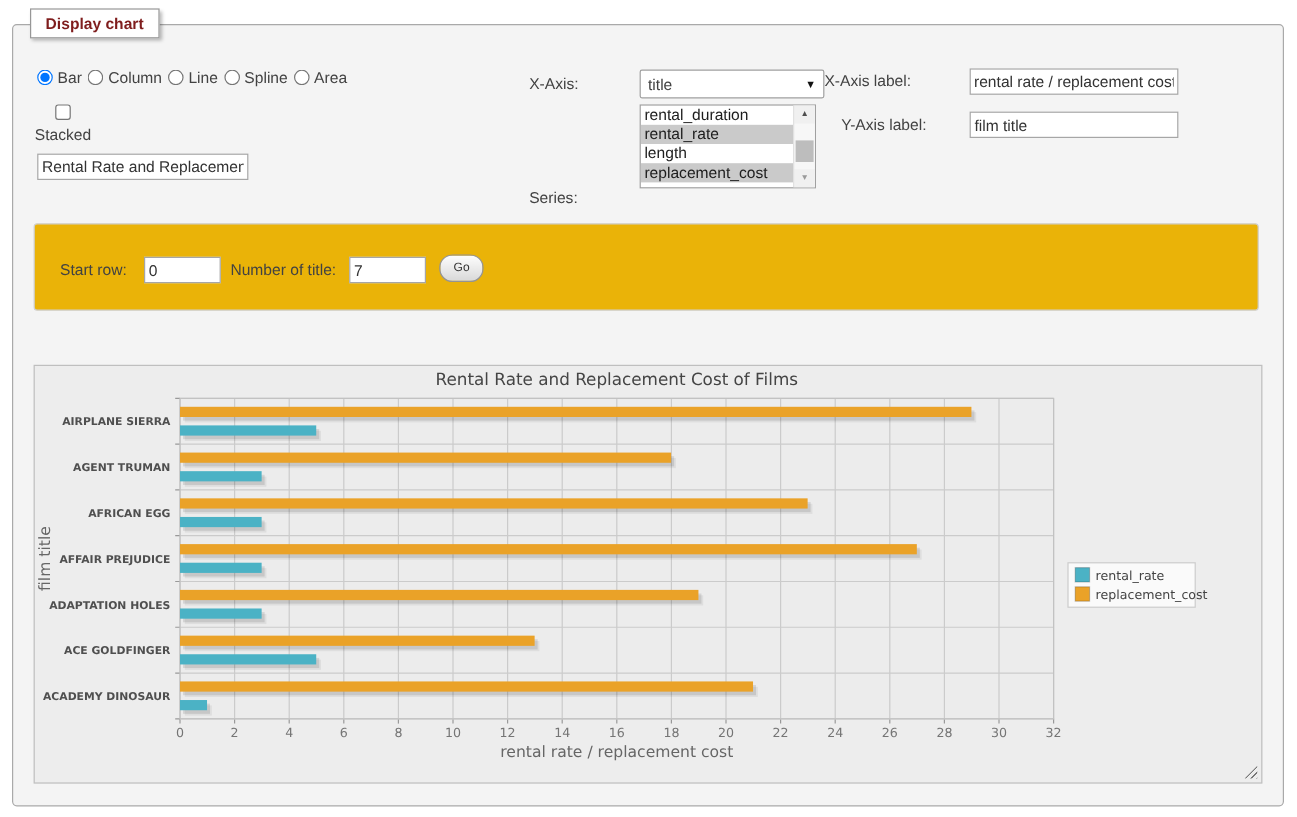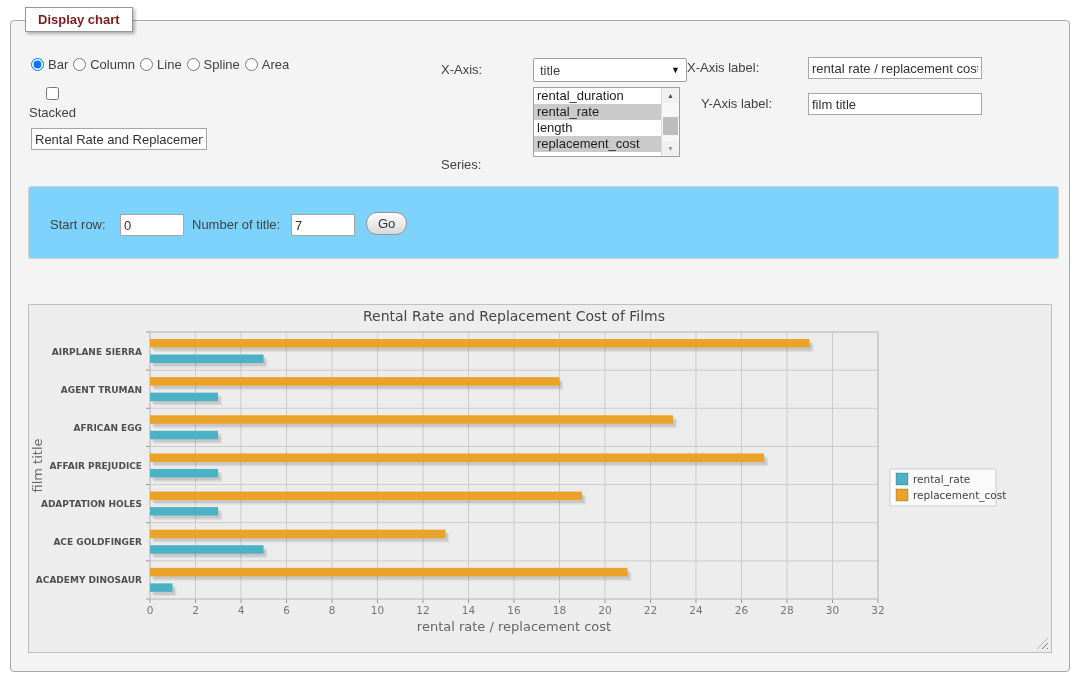--- a/index.html
+++ b/index.html
@@ -41,28 +41,28 @@
   .sb-track{flex:1;position:relative;background:#f7f7f7;}
   .sb-thumb{position:absolute;left:1px;right:1px;top:38%;height:45%;background:#bdbdbd;cursor:pointer;}
 
   
   .xlabel-text{position:absolute;left:676px;top:39px;width:100px;}
   .xlabel-input{position:absolute;left:797px;top:36px;width:166px;}
   .ylabel-text{position:absolute;left:690px;top:75px;width:100px;text-align:left;}
   .ylabel-input{position:absolute;left:797px;top:72px;width:166px;}
 
   
-  .rows-panel{position:absolute;left:17px;top:165px;width:1019px;height:71px;background:#7dd3fc;
-              border:1px solid #cfcfcf;border-radius:3px;padding-left:10px;}
+  .rows-panel{position:absolute;left:17px;top:165px;width:1019px;height:71px;background:#eab308;
+              border:1px solid #cfcfcf;border-radius:3px;}
   .rows-panel .lbl{position:absolute;top:30px;}
   .start-lbl{left:21px;} .num-lbl{left:163px;}
   .start-input{position:absolute;left:91px;top:27px;width:56px;}
   .num-input{position:absolute;left:262px;top:27px;width:56px;}
   .go-btn{position:absolute;left:337px;top:25px;height:23px;padding:0 11px;font-family:"Liberation Sans",sans-serif;
-          font-size:13px;color:#333;border:1px solid #949494;border-radius:11px;cursor:pointer;
+          font-size:10px;color:#333;border:1px solid #949494;border-radius:11px;cursor:pointer;
           background:linear-gradient(#fdfdfd,#d9d9d9);}
 
   
   .chart-box{position:absolute;left:17px;top:283px;width:1022px;height:347px;background:#ededed;
              border:1px solid #bfbfbf;}
   .resize-handle{position:absolute;right:3px;bottom:3px;width:11px;height:11px;cursor:se-resize;
                  background:repeating-linear-gradient(-45deg,#777 0 1px,transparent 1px 3.6px);
                  clip-path:polygon(100% 0,100% 100%,0 100%);}
 </style>
 </head>

